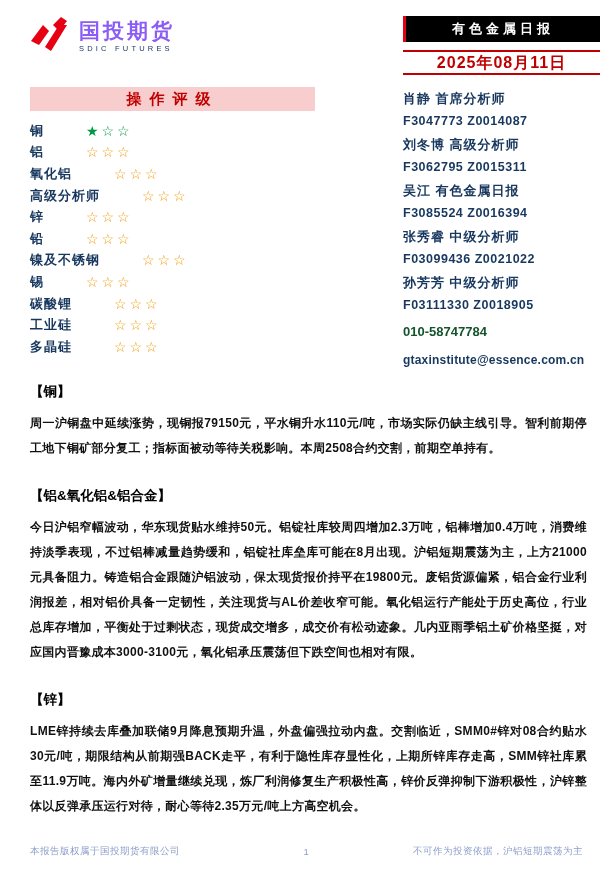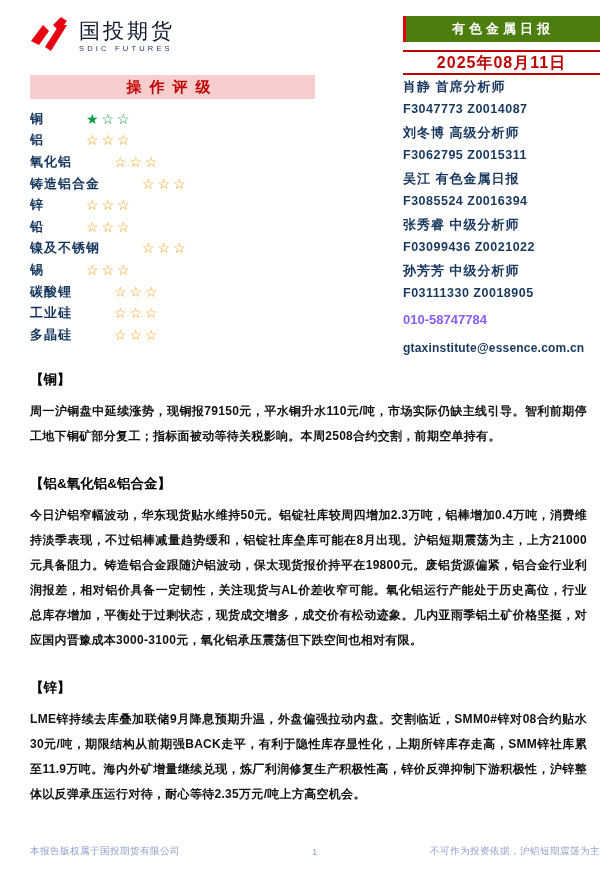--- a/index.html
+++ b/index.html
@@ -6,35 +6,35 @@
   .page{
     width:615px;height:870px;position:relative;background:#fff;
     font-family:"Liberation Sans","DejaVu Sans",sans-serif;
     overflow:hidden;box-sizing:border-box;padding:16px 15px 0 30px;
     color:#141414;
   }
   
   .top-row{display:flex;justify-content:space-between;align-items:flex-start;}
   .logo-block{display:flex;align-items:center;gap:9px;padding-bottom:6px;}
   .logo-text{display:flex;flex-direction:column;line-height:1.05;}
-  .logo-cn{font-size:21px;font-weight:normal;color:#0f172a;letter-spacing:3px;}
+  .logo-cn{font-size:21px;font-weight:bold;color:#8b5cf6;letter-spacing:3px;}
   .logo-en{font-size:7.5px;color:#1f3864;letter-spacing:3.2px;margin-top:3px;}
   .badge-col{width:197px;display:flex;flex-direction:column;}
   .report-badge{
-    background:#4d7c0f;color:#ffffff;font-size:13px;font-weight:bold;
+    background:#000000;color:#ffffff;font-size:13px;font-weight:bold;
     text-align:center;line-height:26px;height:26px;letter-spacing:4px;
     border-left:3px solid #e60012;box-sizing:border-box;
   }
   .date-badge{
     margin-top:8px;border-top:2px solid #c00000;border-bottom:2px solid #c00000;
     color:#c00000;font-size:16px;font-weight:bold;text-align:center;
     line-height:21px;height:21px;letter-spacing:1px;
   }
   
-  .columns{display:flex;margin-top:0;}
+  .columns{display:flex;margin-top:12px;}
   .left-col{width:373px;flex:0 0 373px;}
   .right-col{flex:1;padding-top:3px;}
   .rating-title{
     width:285px;height:24px;background:#f8cdcd;color:#c00000;
     font-size:15px;font-weight:bold;text-align:center;line-height:24px;
     letter-spacing:8px;margin-bottom:9px;box-sizing:border-box;
   }
   .rating-row{display:flex;align-items:center;height:21.6px;}
   .metal-name{
     font-size:13px;font-weight:bold;color:#17375e;letter-spacing:1px;
@@ -42,33 +42,33 @@
   .star-rating{margin-left:42px;font-size:14px;letter-spacing:3px;line-height:1;}
   
   .analyst-entry{margin-bottom:8px;}
   .analyst-name-line{
     font-size:13px;font-weight:bold;color:#17375e;letter-spacing:1px;margin-bottom:6px;
   }
   .analyst-codes{
     font-size:12.5px;font-weight:bold;color:#17375e;letter-spacing:0.5px;margin-bottom:7px;
     white-space:pre;
   }
-  .contact-phone{font-size:13px;font-weight:bold;color:#8b5cf6;margin-top:12px;}
+  .contact-phone{font-size:13px;font-weight:bold;color:#14532d;margin-top:12px;}
   .contact-email{font-size:12px;font-weight:bold;color:#17375e;margin-top:14px;letter-spacing:0.2px;}
   
   .sections{margin-top:16px;padding-right:13px;}
   .section{margin-bottom:4px;}
   .section-heading{font-size:13.5px;font-weight:bold;color:#000;margin:0 0 10px 0;}
   .section-body{
     font-size:12px;line-height:25px;font-weight:600;color:#111;
     text-align:justify;margin:8px 0 26px 0;letter-spacing:0.3px;
   }
   
   .footer{
-    position:absolute;left:30px;right:15px;bottom:12px;
+    position:absolute;left:30px;right:32px;bottom:12px;
     display:flex;justify-content:space-between;align-items:center;
     color:#8b9dc9;font-size:9.5px;letter-spacing:0.5px;text-align:center;
   }
   .footer .page-num{position:absolute;left:50%;transform:translateX(-50%);}
 </style>
 </head>
 <body>
 
 <div class="page">
 
@@ -102,21 +102,21 @@
           </div>
           <div class="rating-row">
             <span class="metal-name">铝</span>
             <span class="star-rating" style="color: rgb(243, 152, 0);">☆☆☆</span>
           </div>
           <div class="rating-row">
             <span class="metal-name">氧化铝</span>
             <span class="star-rating" style="color: rgb(243, 152, 0);">☆☆☆</span>
           </div>
           <div class="rating-row">
-            <span class="metal-name">铸造铝合金</span>
+            <span class="metal-name">高级分析师</span>
             <span class="star-rating" style="color: rgb(243, 152, 0);">☆☆☆</span>
           </div>
           <div class="rating-row">
             <span class="metal-name">锌</span>
             <span class="star-rating" style="color: rgb(243, 152, 0);">☆☆☆</span>
           </div>
           <div class="rating-row">
             <span class="metal-name">铅</span>
             <span class="star-rating" style="color: rgb(243, 152, 0);">☆☆☆</span>
           </div>

